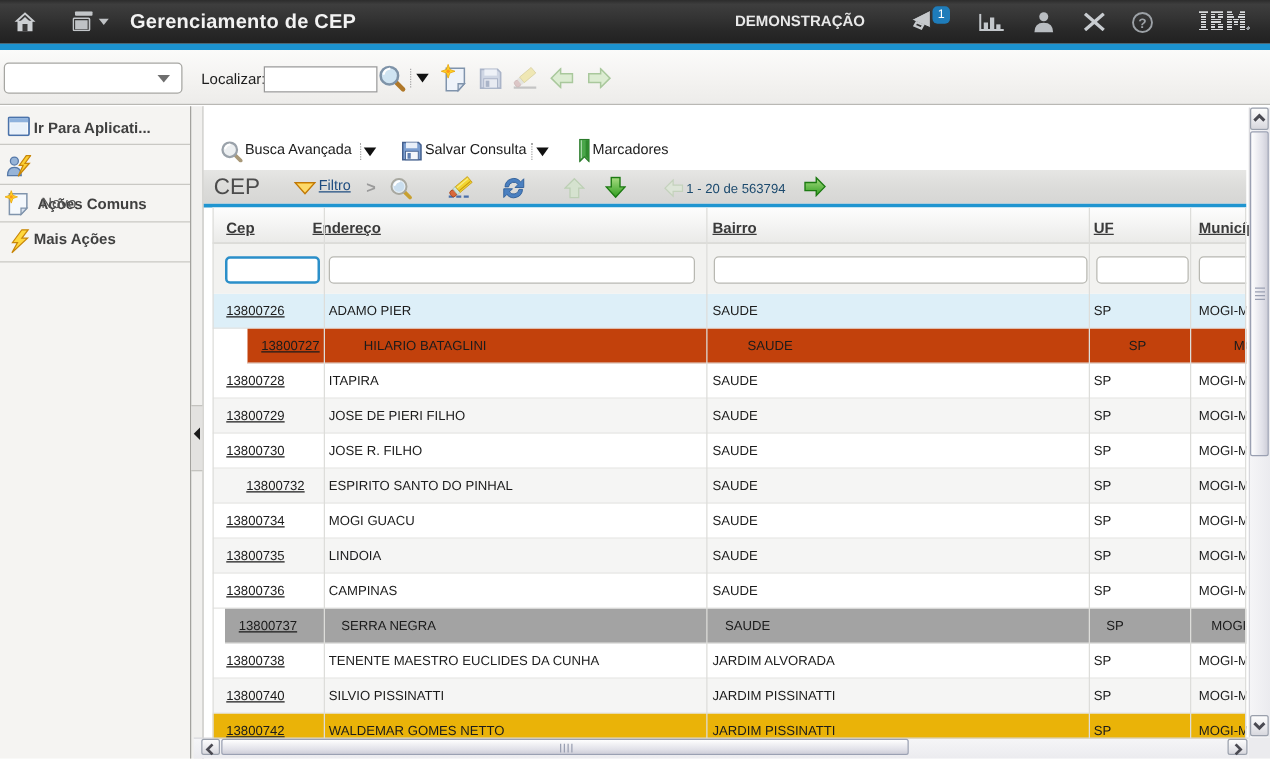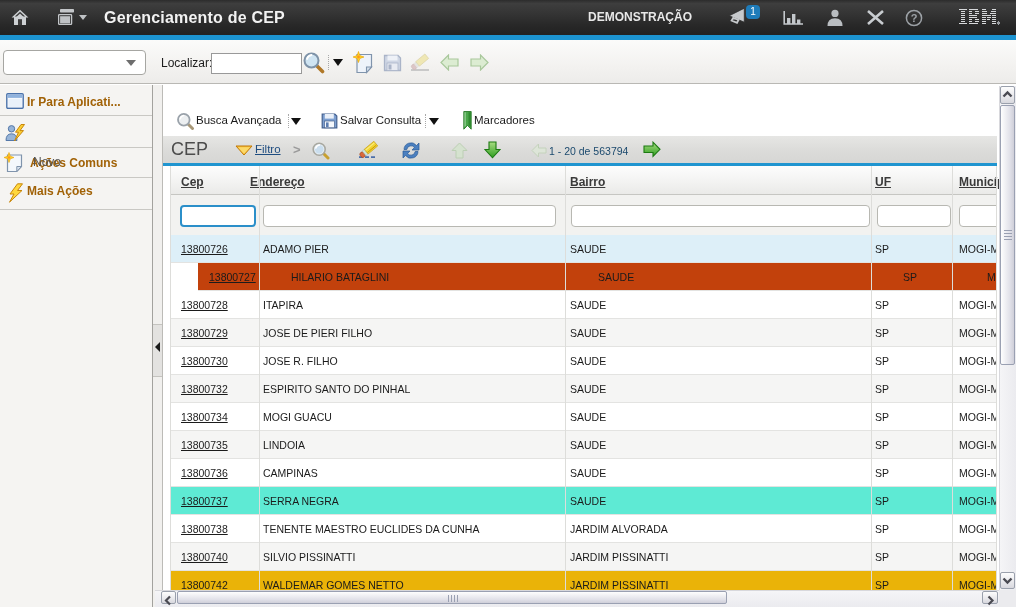--- a/index.html
+++ b/index.html
@@ -30,21 +30,21 @@
 #loclbl { position:absolute; left:161px; top:16px; font-size:12px; color:#1c1c1c; }
 #locinput { position:absolute; left:211px; top:13px; width:91px; height:21px; background:#fff;
   border:1px solid #999; }
 .dotsep { position:absolute; width:1px; border-left:1px dotted #a8a8a8; }
 .blkcaret { position:absolute; width:0; height:0; border-left:5px solid transparent;
   border-right:5px solid transparent; border-top:7px solid #111; }
 
 
 #sidebar { position:absolute; left:0; top:85px; width:152px; height:522px; background:#f5f4f2; }
 #sidebar .sep { position:absolute; left:0; width:152px; height:1px; background:#c9c8c4; }
-#sidebar .itxt { position:absolute; font-size:12px; font-weight:bold; color:#a16207; }
+#sidebar .itxt { position:absolute; font-size:12px; font-weight:bold; color:#404040; }
 #sidebar .itxt2 { position:absolute; font-size:12px; color:#555; }
 
 
 #splitter { position:absolute; left:152px; top:85px; width:11px; height:522px; background:#f1f0ee;
   border-left:1px solid #a3a29e; border-right:1px solid #bcbbb7; }
 #splitthumb { position:absolute; left:153px; top:324px; width:9px; height:53px; background:#e3e2e0;
   border-top:1px solid #c4c3bf; border-bottom:1px solid #c4c3bf; }
 #splittri { position:absolute; left:155px; top:342px; width:0; height:0;
   border-top:5px solid transparent; border-bottom:5px solid transparent; border-right:5px solid #1a1a1a; }
 
@@ -405,21 +405,21 @@
           <span class="c" style="left:789px;">MOGI-MIRIM</span>
         </div>
       <div class="row" style="top:112px; background:#ffffff;">
           <span class="c cep" style="left:11px;">13800730</span>
           <span class="c" style="left:93px;">JOSE R. FILHO</span>
           <span class="c" style="left:400px;">SAUDE</span>
           <span class="c" style="left:705px;">SP</span>
           <span class="c" style="left:789px;">MOGI-MIRIM</span>
         </div>
       <div class="row" style="top:140px; background:#f5f5f4;">
-          <span class="c cep" style="left:11px;text-align:right;">13800732</span>
+          <span class="c cep" style="left:27px;text-align:right;">13800732</span>
           <span class="c" style="left:93px;">ESPIRITO SANTO DO PINHAL</span>
           <span class="c" style="left:400px;">SAUDE</span>
           <span class="c" style="left:705px;">SP</span>
           <span class="c" style="left:789px;">MOGI-MIRIM</span>
         </div>
       <div class="row" style="top:168px; background:#ffffff;">
           <span class="c cep" style="left:11px;">13800734</span>
           <span class="c" style="left:93px;">MOGI GUACU</span>
           <span class="c" style="left:400px;">SAUDE</span>
           <span class="c" style="left:705px;">SP</span>
@@ -432,21 +432,21 @@
           <span class="c" style="left:705px;">SP</span>
           <span class="c" style="left:789px;">MOGI-MIRIM</span>
         </div>
       <div class="row" style="top:224px; background:#ffffff;">
           <span class="c cep" style="left:11px;">13800736</span>
           <span class="c" style="left:93px;">CAMPINAS</span>
           <span class="c" style="left:400px;">SAUDE</span>
           <span class="c" style="left:705px;">SP</span>
           <span class="c" style="left:789px;">MOGI-MIRIM</span>
         </div>
-      <div class="row" style="top:252px; background:#5eead4;">
+      <div class="row" style="top:252px; background:#a3a3a3;margin-left:10px;">
           <span class="c cep" style="left:11px;">13800737</span>
           <span class="c" style="left:93px;">SERRA NEGRA</span>
           <span class="c" style="left:400px;">SAUDE</span>
           <span class="c" style="left:705px;">SP</span>
           <span class="c" style="left:789px;">MOGI-MIRIM</span>
         </div>
       <div class="row" style="top:280px; background:#ffffff;">
           <span class="c cep" style="left:11px;">13800738</span>
           <span class="c" style="left:93px;">TENENTE MAESTRO EUCLIDES DA CUNHA</span>
           <span class="c" style="left:400px;">JARDIM ALVORADA</span>

